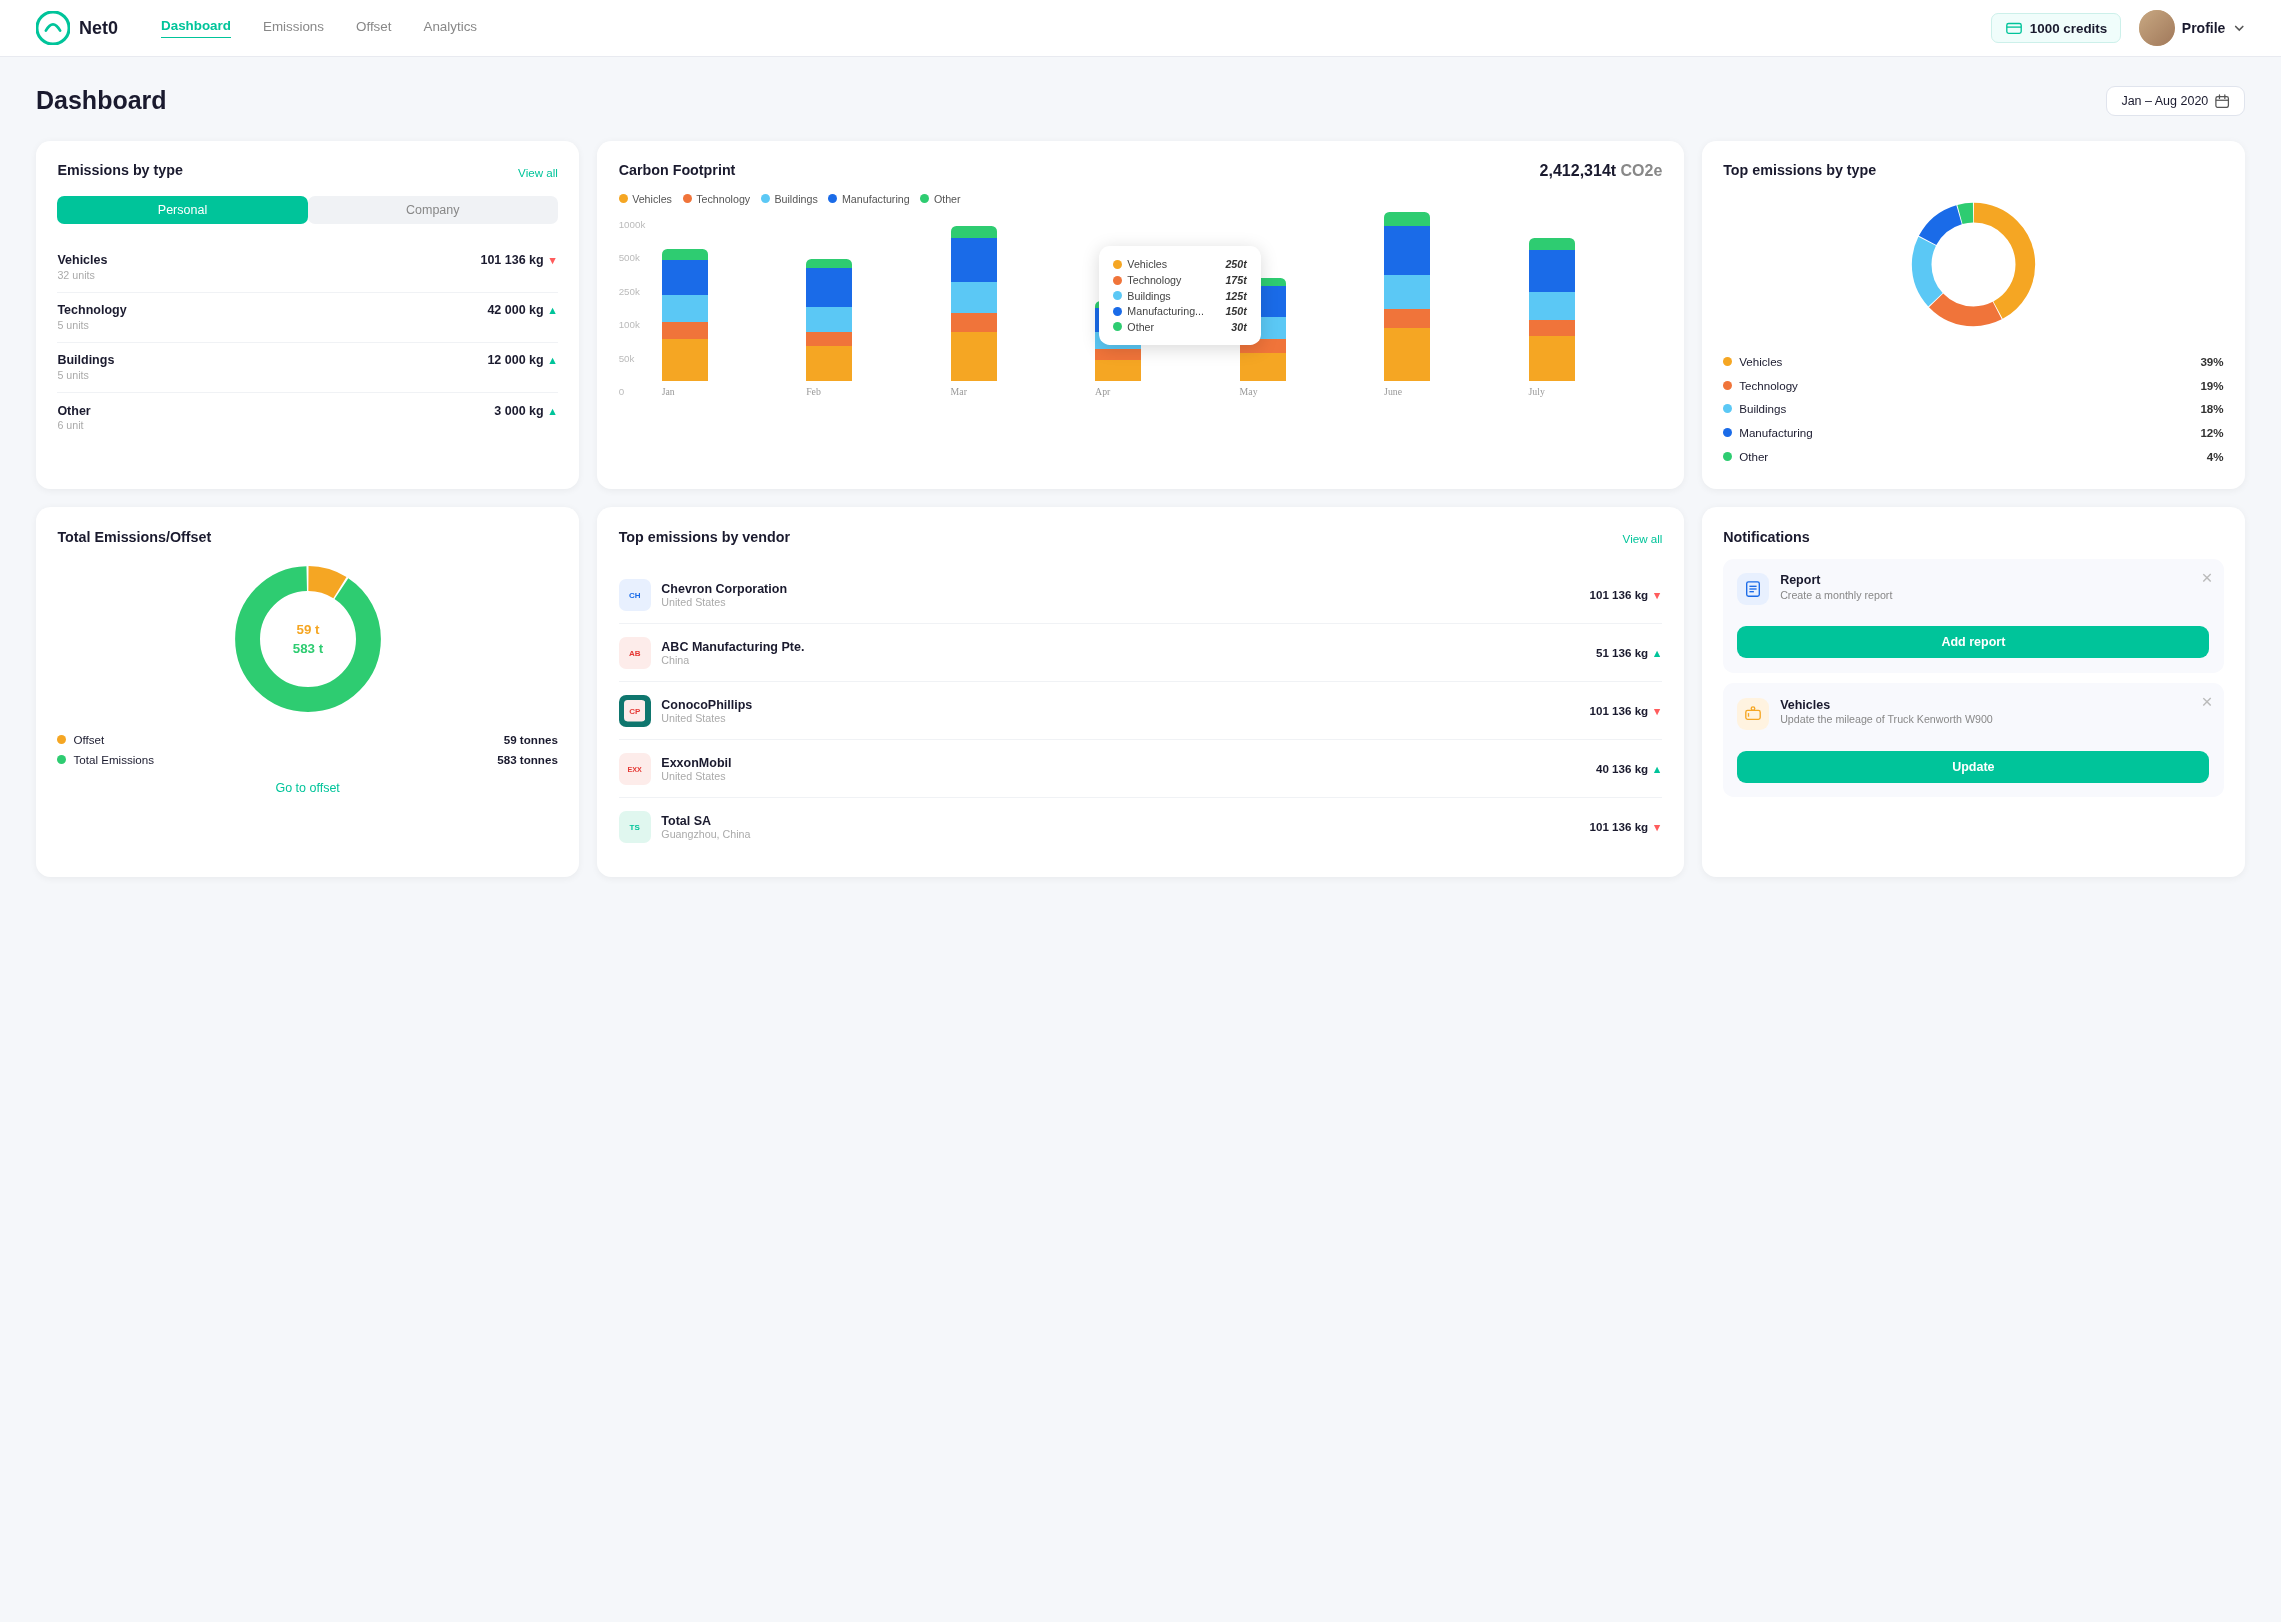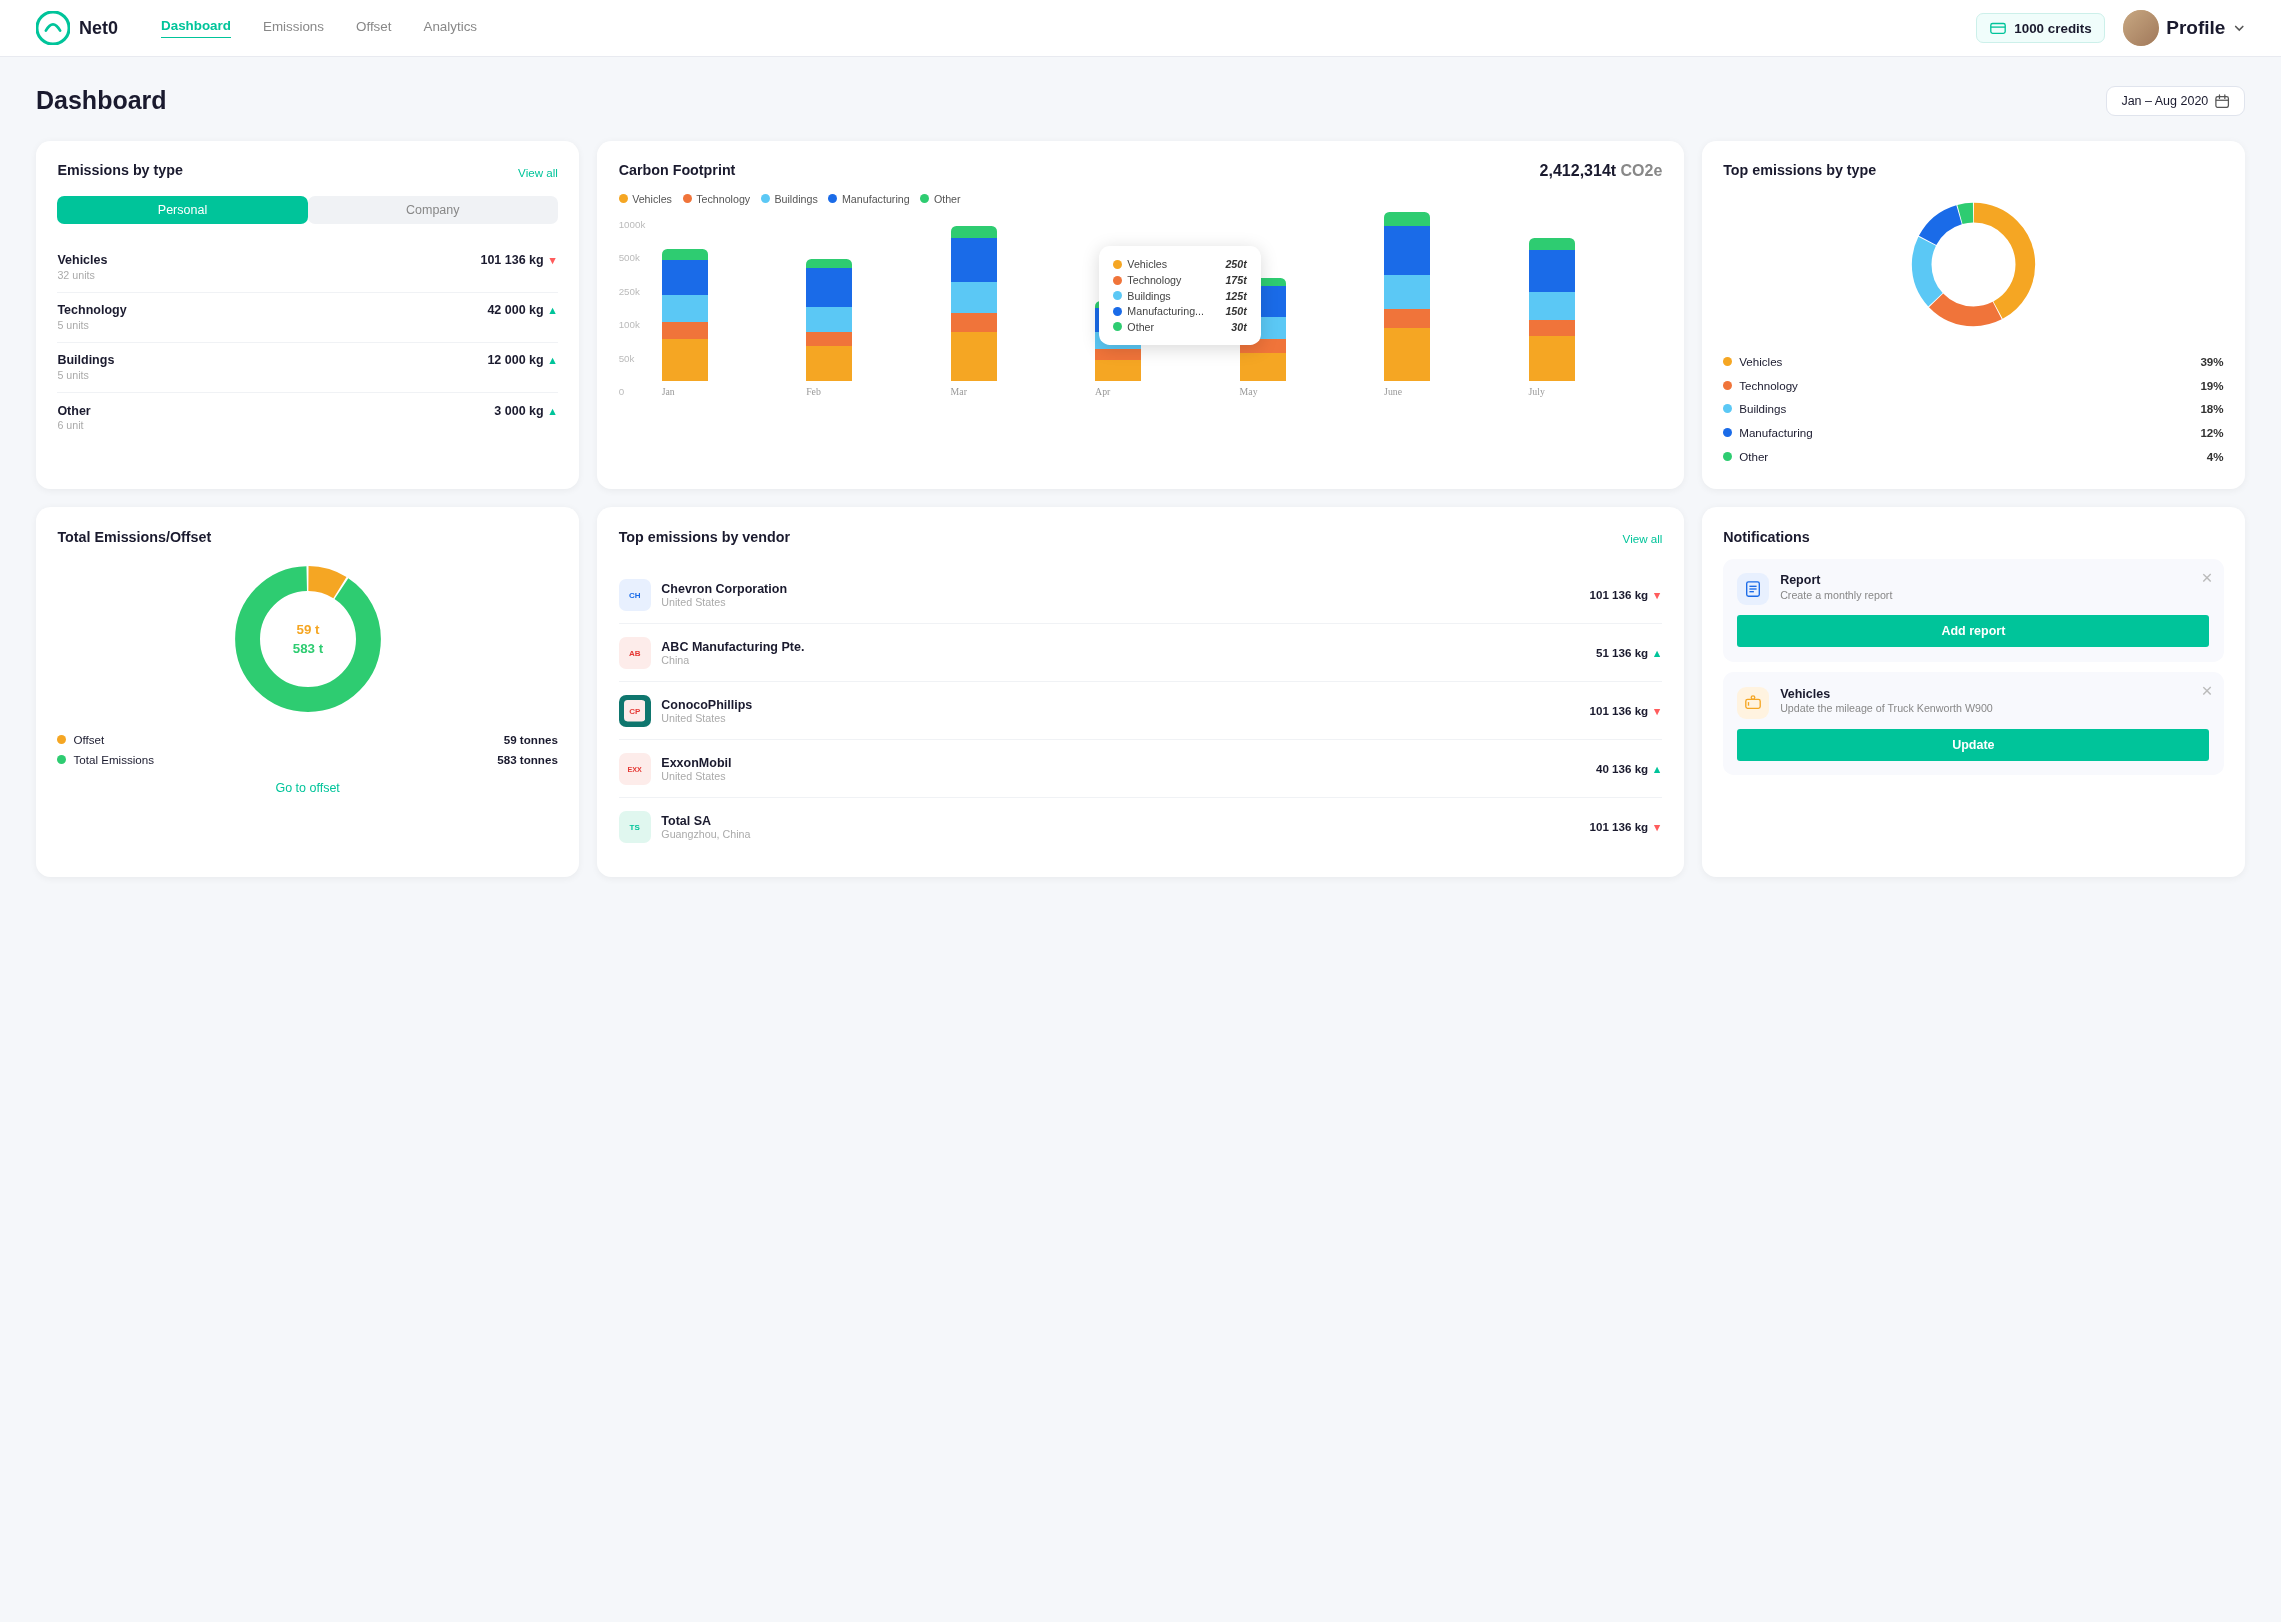--- a/index.html
+++ b/index.html
@@ -12,21 +12,21 @@
     .logo-text { font-size: 18px; font-weight: 700; color: #1a1a2e; }
     .nav-links { display: flex; gap: 32px; align-items: center; flex: 1; }
     .nav-link { font-size: 13.4px; color: #888; cursor: pointer; padding-bottom: 3.6px; text-decoration: none; }
     .nav-link.active { color: #00c49a; border-bottom: 1.8px solid #00c49a; font-weight: 600; }
     .nav-right { display: flex; align-items: center; gap: 18px; margin-left: auto; }
     .credits-badge { display: flex; align-items: center; gap: 7.1px; background: #f0fdfb; border: 0.9px solid #ccf0ea; border-radius: 7.1px; padding: 5.3px 12.5px; }
     .credits-text { font-weight: 600; color: #1a1a2e; font-size: 13.4px; }
     .profile-area { display: flex; align-items: center; gap: 7.1px; cursor: pointer; }
     .avatar { width: 36px; height: 36px; border-radius: 50%; background: #c8a882; overflow: hidden; }
     .avatar-img { width: 100%; height: 100%; background: linear-gradient(135deg, #c8a882 0%, #a0785a 100%); border-radius: 50%; }
-    .profile-name { font-size: 19px; font-weight: 600; }
+    .profile-name { font-size: 14px; font-weight: 600; }
 
     
     .page { padding: 28.5px 36px; }
     .page-header { display: flex; align-items: center; justify-content: space-between; margin-bottom: 25px; }
     .page-title { font-size: 25px; font-weight: 700; }
     .date-picker { display: flex; align-items: center; gap: 7.1px; background: #fff; border: 0.9px solid #e0e4ed; border-radius: 9px; padding: 7.1px 14.3px; cursor: pointer; font-size: 12.5px; font-weight: 500; }
 
     
     .grid-3 { display: grid; grid-template-columns: 1fr 2fr 1fr; gap: 18px; margin-bottom: 18px; }
     .grid-3b { display: grid; grid-template-columns: 1fr 2fr 1fr; gap: 18px; }
@@ -95,21 +95,21 @@
     .vendor-loc { font-size: 10.7px; color: #aaa; }
     .vendor-value { font-size: 11.6px; font-weight: 600; display: flex; align-items: center; gap: 3.6px; }
 
     
     .notif-card { background: #f8f9fd; border-radius: 10.7px; padding: 14.3px; margin-bottom: 10.7px; position: relative; }
     .notif-icon { width: 32px; height: 32px; border-radius: 9px; display: flex; align-items: center; justify-content: center; flex-shrink: 0; }
     .notif-header { display: flex; align-items: flex-start; gap: 10.7px; margin-bottom: 9px; }
     .notif-content .notif-title { font-size: 12.5px; font-weight: 700; margin-bottom: 1.8px; }
     .notif-content .notif-desc { font-size: 10.7px; color: #888; }
     .notif-close { position: absolute; top: 10.7px; right: 10.7px; cursor: pointer; color: #bbb; font-size: 14.3px; }
-    .notif-btn { width: 100%; padding: 9px; border-radius: 3px; border: none; background: #00c49a; color: #fff; font-size: 12.5px; font-weight: 600; cursor: pointer; margin-top: 1px; }
+    .notif-btn { width: 100%; padding: 9px; border-radius: 9px; border: none; background: #00c49a; color: #fff; font-size: 12.5px; font-weight: 600; cursor: pointer; margin-top: 12px; }
     .notif-btn.update { background: #00c49a; }
   </style>
 </head>
 <body>
 
 <nav class="navbar">
   <div class="logo-area">
     <svg class="logo-icon" viewBox="0 0 38 38">
       <circle cx="19" cy="19" r="18" fill="none" stroke="#00c49a" stroke-width="3.5"></circle>
       <path d="M11 22 Q19 8 27 22" fill="none" stroke="#00c49a" stroke-width="3" stroke-linecap="round"></path>

